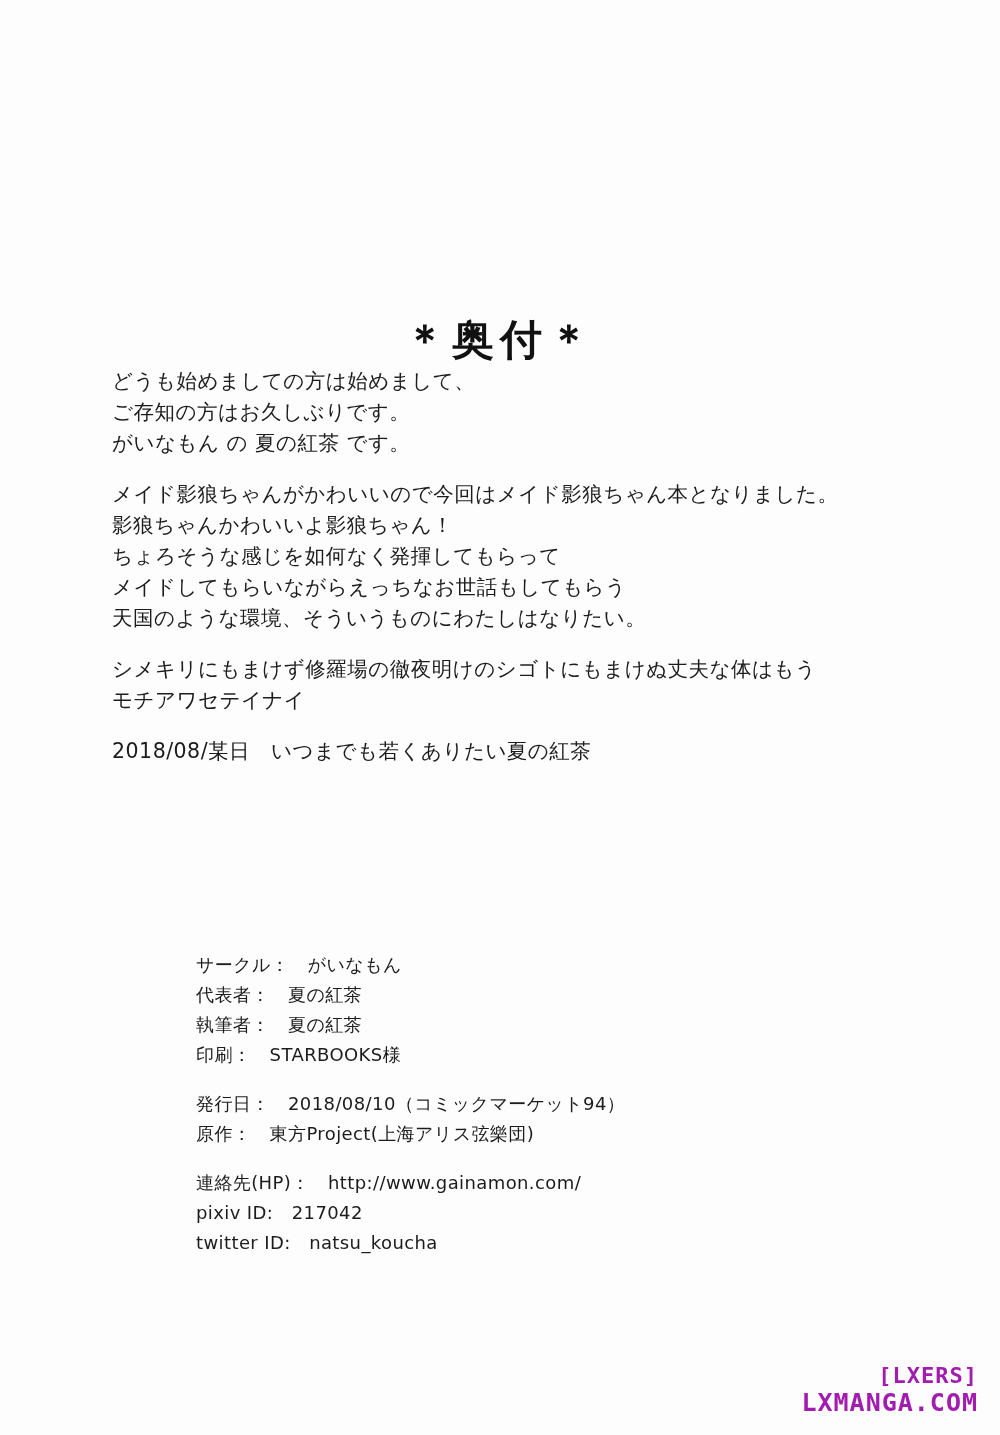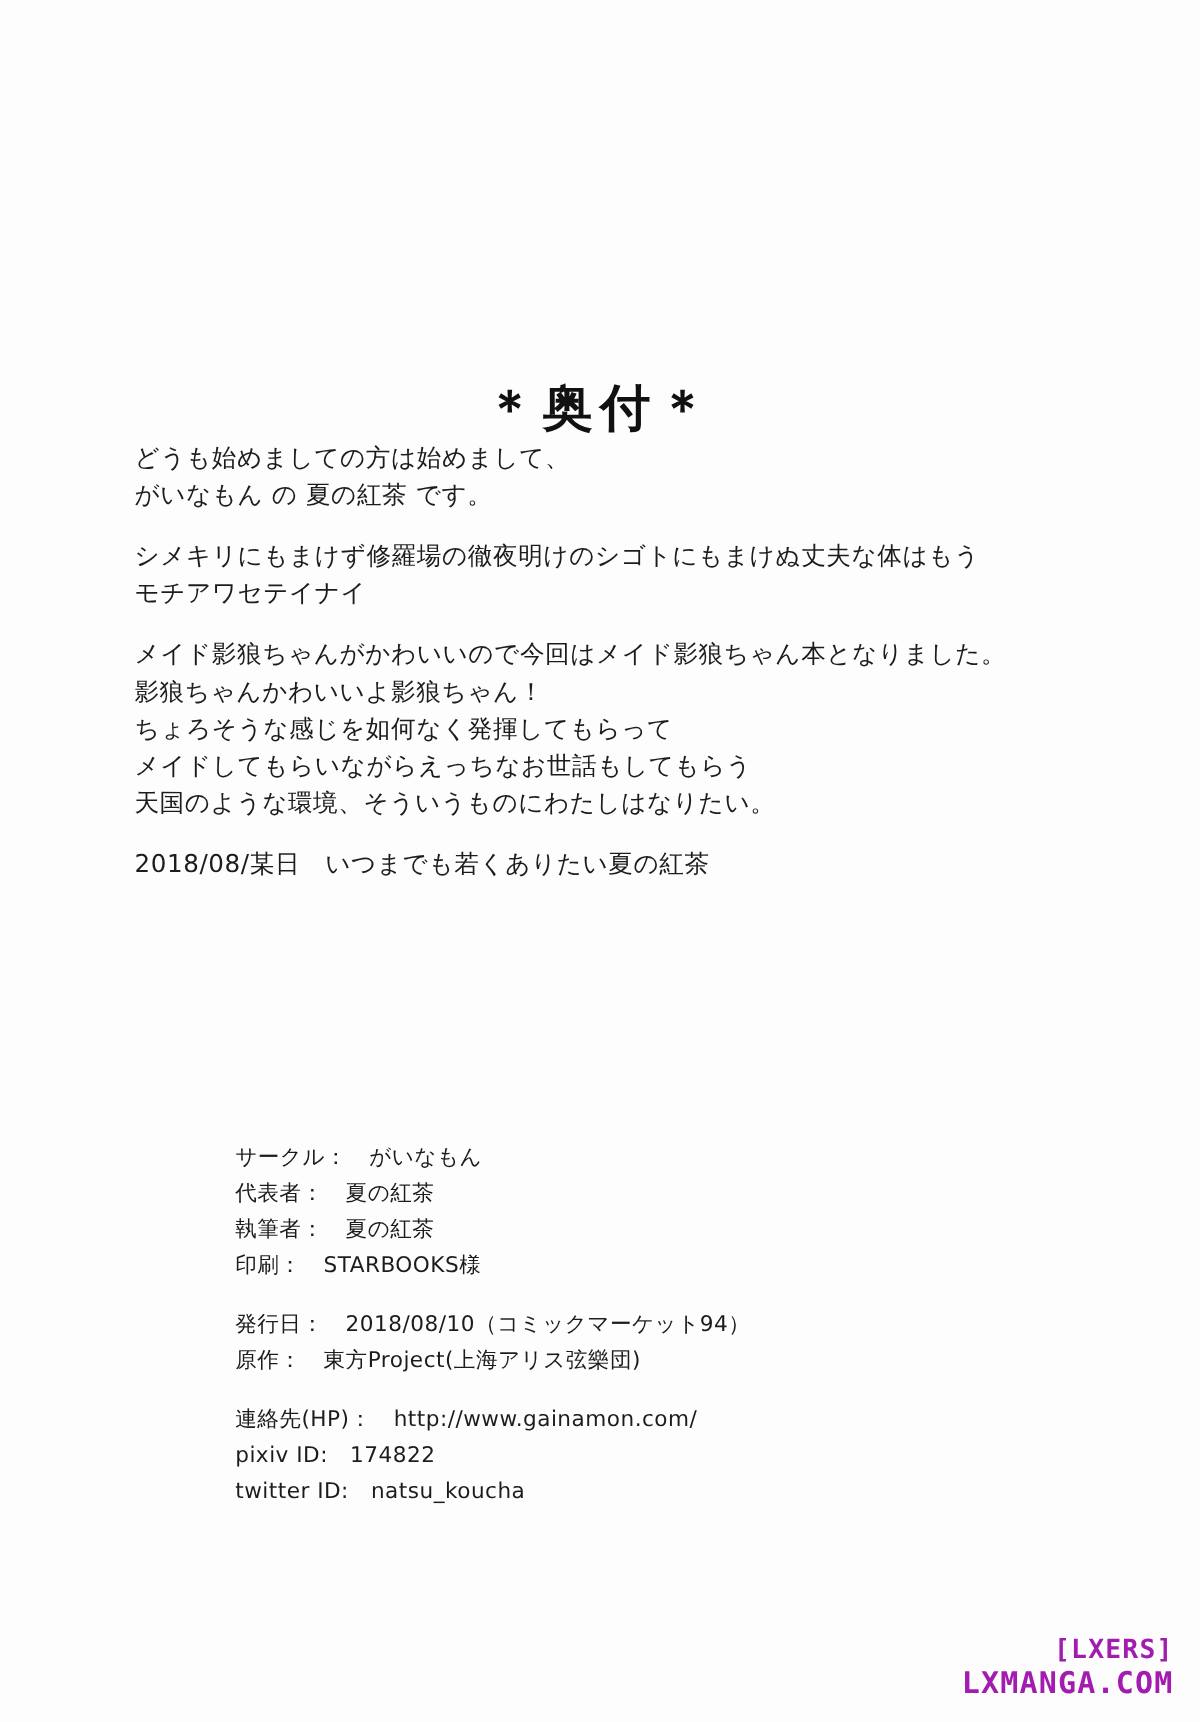--- a/index.html
+++ b/index.html
@@ -93,52 +93,53 @@
 </head>
 <body>
 
 <div class="page">
 
   <div class="title">＊奥付＊</div>
 
   <div class="intro">
     <p>
       <span class="line">どうも始めましての方は始めまして、</span>
+      <span class="line">ご存知の方はお久しぶりです。</span>
       <span class="line">がいなもん の 夏の紅茶 です。</span>
-    </p>
-    <p>
-      <span class="line">シメキリにもまけず修羅場の徹夜明けのシゴトにもまけぬ丈夫な体はもう</span>
-      <span class="line">モチアワセテイナイ</span>
     </p>
     <p>
       <span class="line">メイド影狼ちゃんがかわいいので今回はメイド影狼ちゃん本となりました。</span>
       <span class="line">影狼ちゃんかわいいよ影狼ちゃん！</span>
       <span class="line">ちょろそうな感じを如何なく発揮してもらって</span>
       <span class="line">メイドしてもらいながらえっちなお世話もしてもらう</span>
       <span class="line">天国のような環境、そういうものにわたしはなりたい。</span>
+    </p>
+    <p>
+      <span class="line">シメキリにもまけず修羅場の徹夜明けのシゴトにもまけぬ丈夫な体はもう</span>
+      <span class="line">モチアワセテイナイ</span>
     </p>
     <p>
       <span class="line">2018/08/某日　いつまでも若くありたい夏の紅茶</span>
     </p>
   </div>
 
   <div class="colophon">
     <div class="group">
       <span class="row">サークル：　がいなもん</span>
       <span class="row">代表者：　夏の紅茶</span>
       <span class="row">執筆者：　夏の紅茶</span>
       <span class="row">印刷：　STARBOOKS様</span>
     </div>
     <div class="group">
       <span class="row">発行日：　2018/08/10（コミックマーケット94）</span>
       <span class="row">原作：　東方Project(上海アリス弦樂団)</span>
     </div>
     <div class="group">
       <span class="row">連絡先(HP)：　http://www.gainamon.com/</span>
-      <span class="row">pixiv ID:　174822</span>
+      <span class="row">pixiv ID:　217042</span>
       <span class="row">twitter ID:　natsu_koucha</span>
     </div>
   </div>
 
   <div class="watermark">
     <span class="wm-top">[LXERS]</span>
     <span class="wm-bottom">LXMANGA.COM</span>
   </div>
 
 </div>

